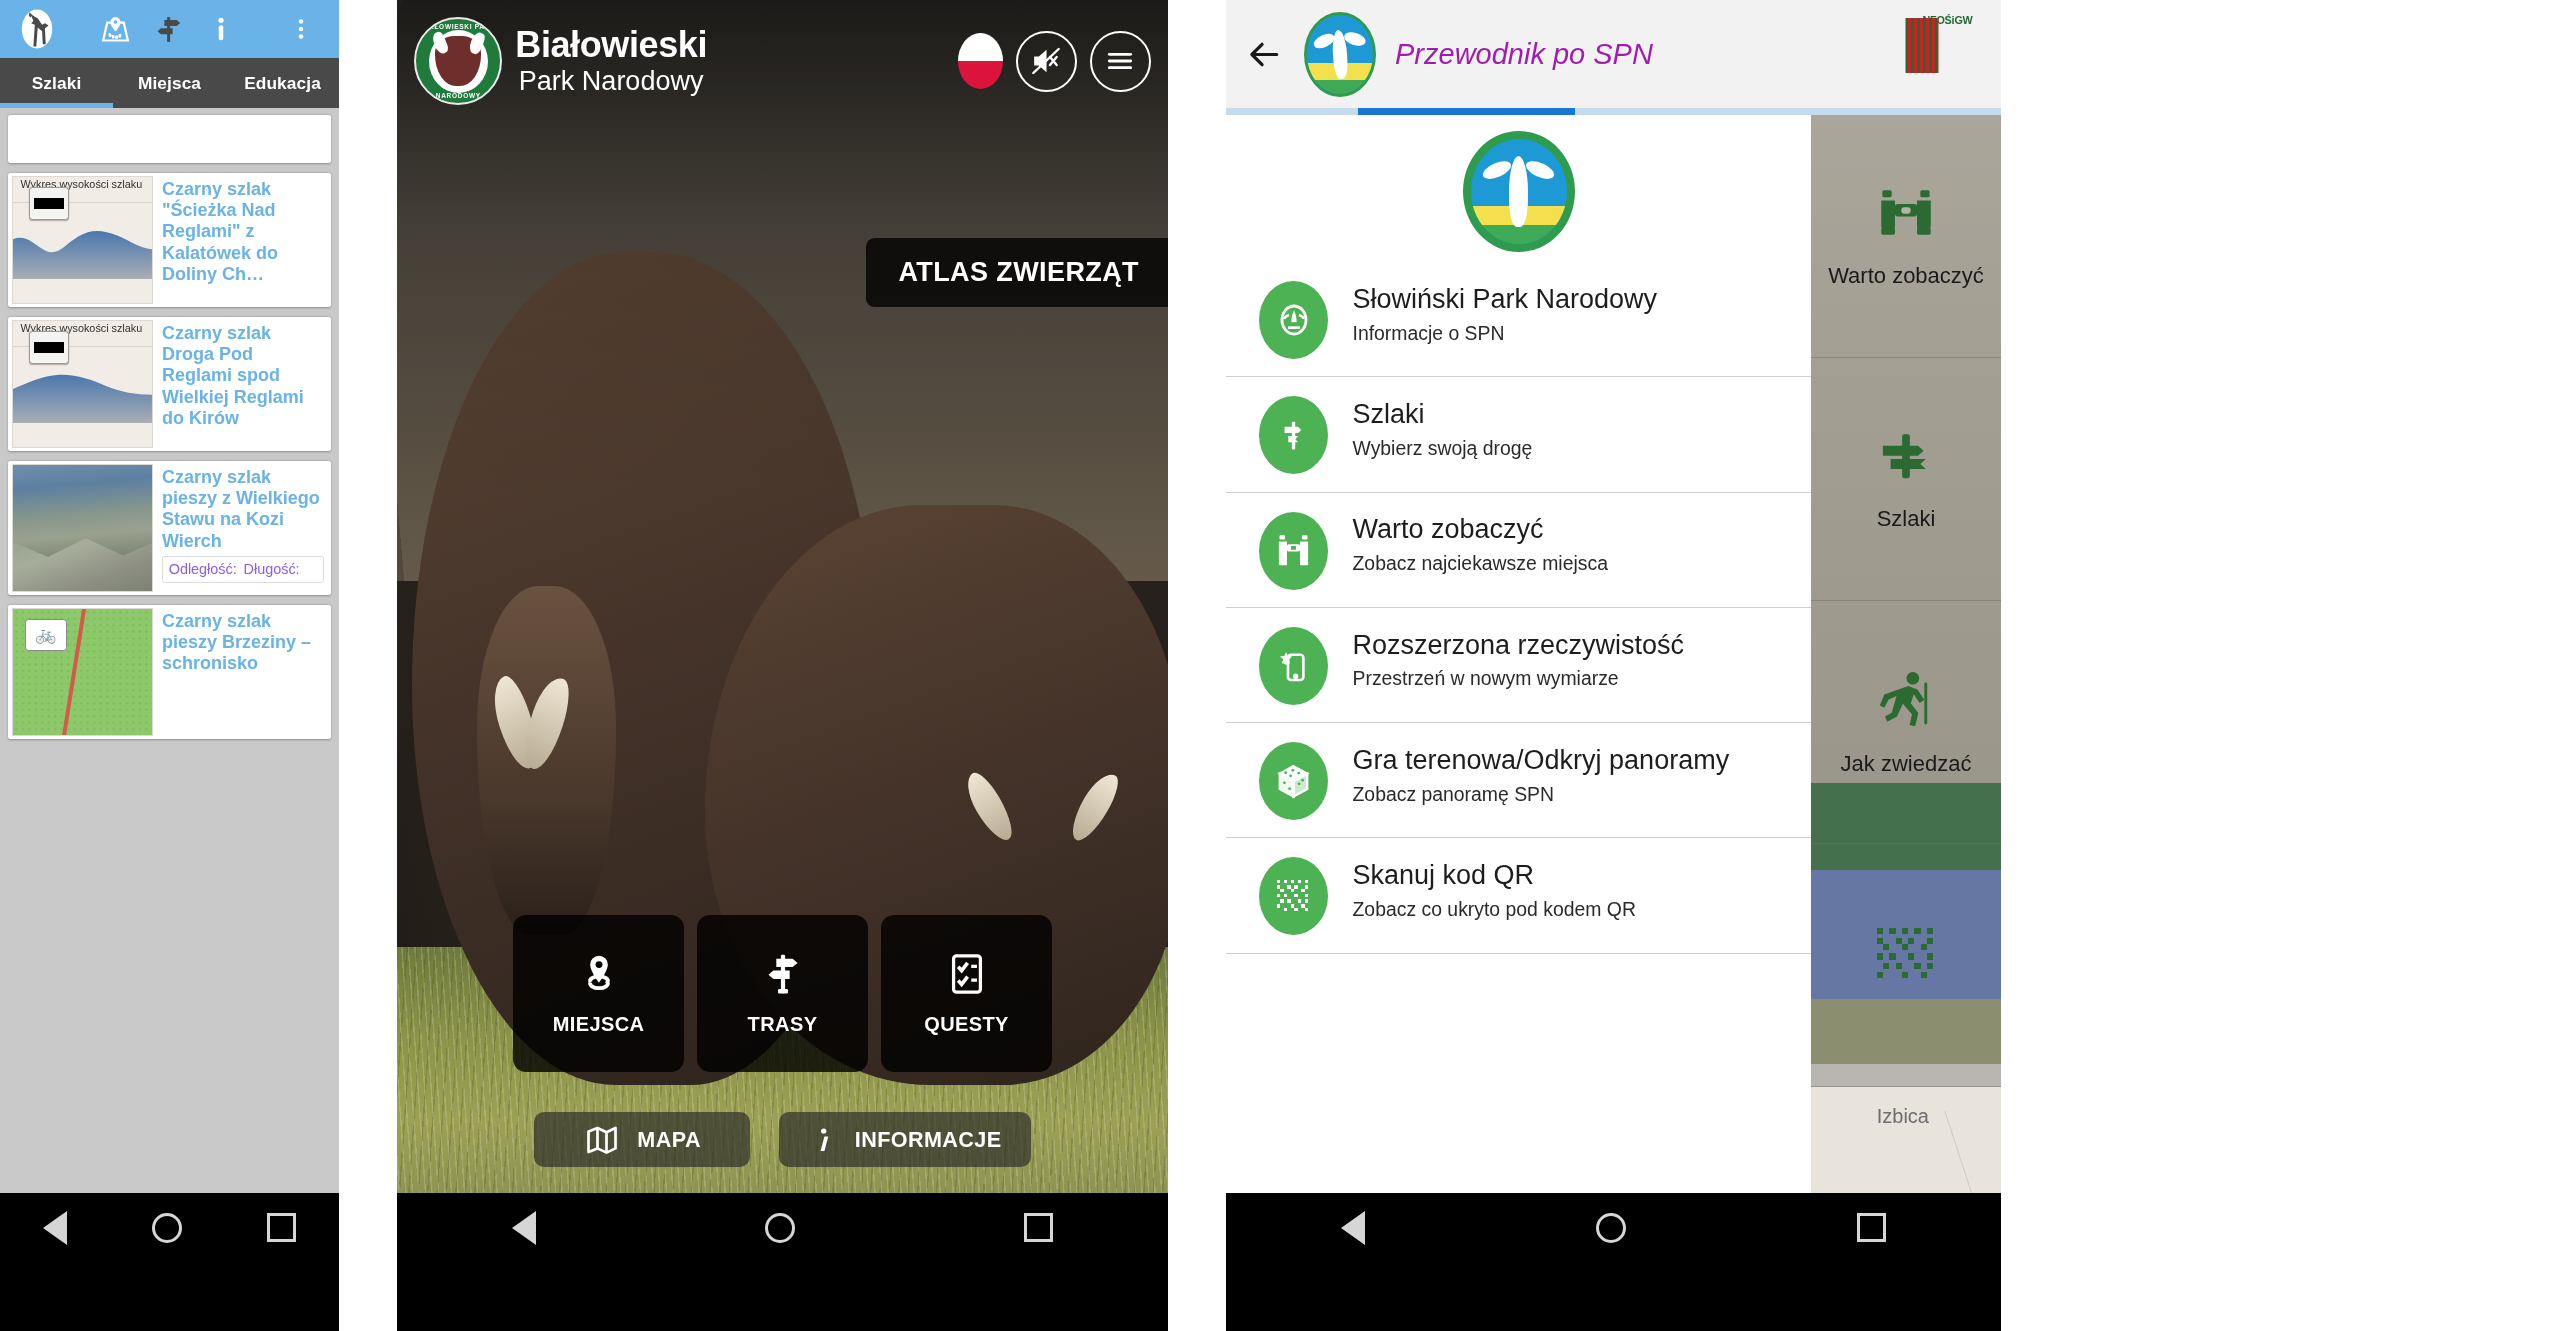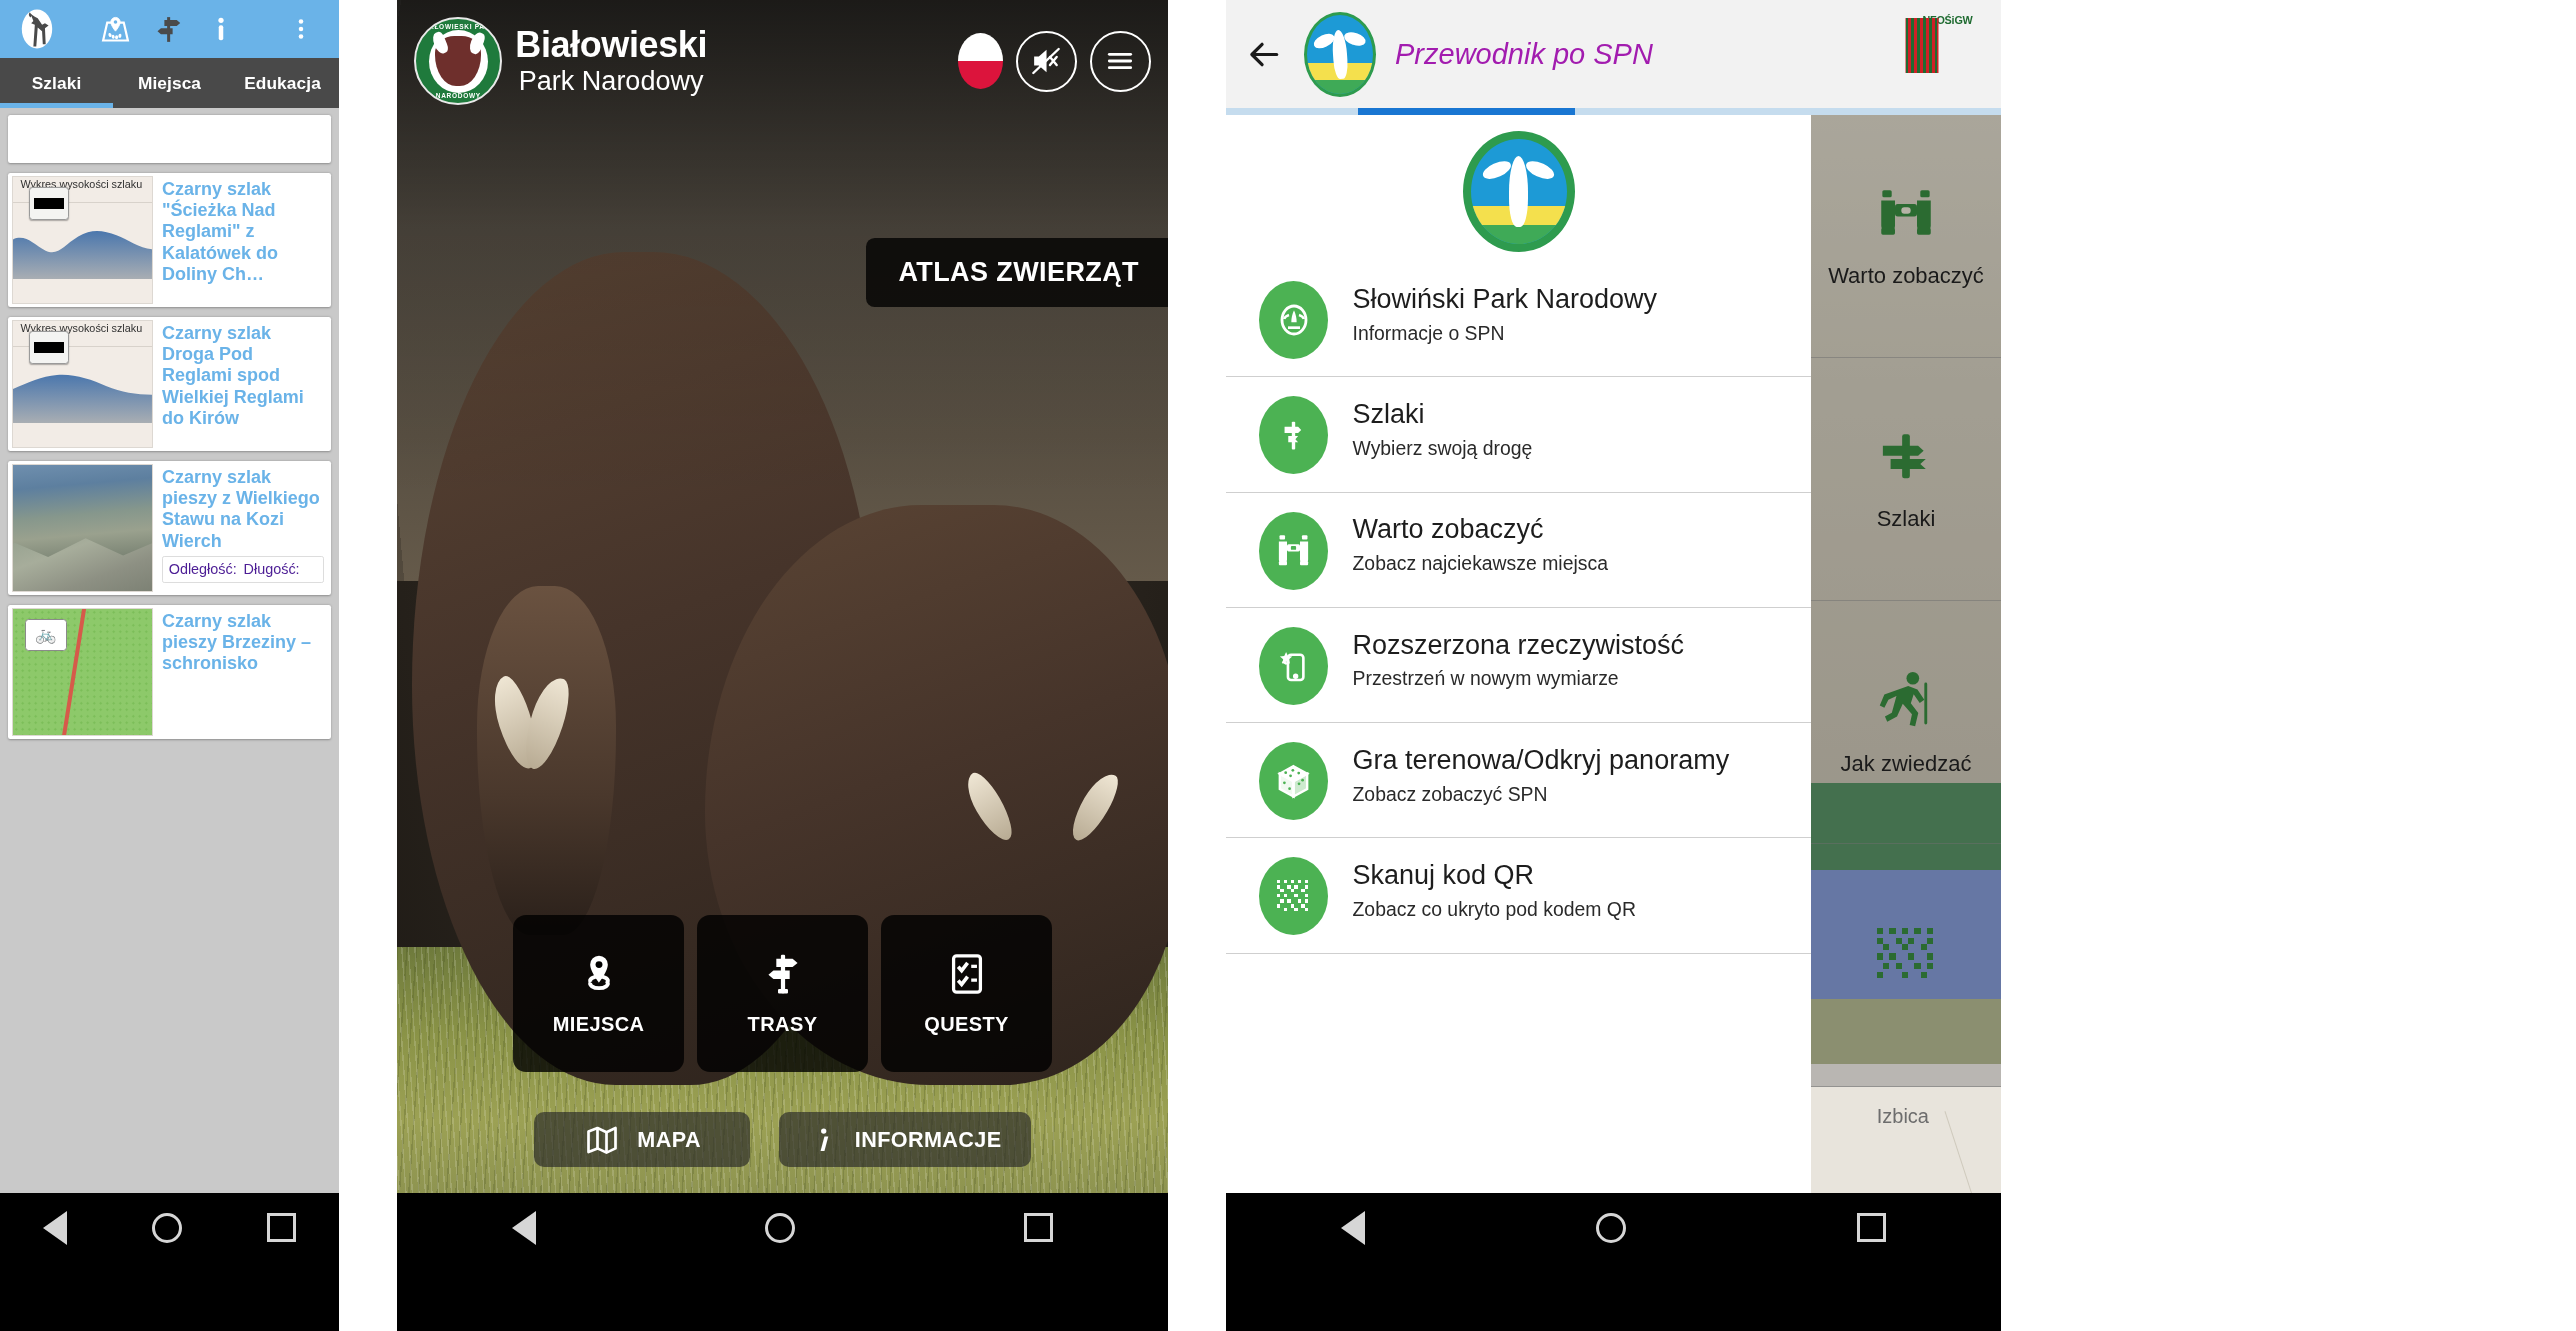--- a/index.html
+++ b/index.html
@@ -173,21 +173,21 @@
     word-break: break-word;
   }
   .p1-stats {
     margin-top: 4.3px;
     border: 0.7px solid #dddddd;
     border-radius: 2.2px;
     display: flex;
     padding: 2.9px 4.3px 3.6px 5.8px;
   }
   .p1-stat { flex: 1 1 0; }
-  .p1-stat .lbl { font-size: 14.4px; color: #4c1d95; line-height: 1.25; }
+  .p1-stat .lbl { font-size: 14.4px; color: #8b5cf6; line-height: 1.25; }
 
   
   #panel2 { width: 771px; margin-left: 58px; }
   #panel2 .screen {
     background:
       radial-gradient(ellipse at 50% 18%, #4a4038 0%, #2e2821 45%, #1d1914 100%);
   }
   .p2-photo { position: absolute; inset: 0; overflow: hidden; }
   .p2-sky {
     position: absolute; left:0; right:0; top:0; height: 46%;
@@ -878,21 +878,21 @@
                     <circle cx="15.2" cy="6.8" r=".85"></circle>
                   <circle cx="6.4" cy="12.8" r=".85"></circle>
                     <circle cx="9.6" cy="16.4" r=".85"></circle>
                   <circle cx="15.4" cy="13.4" r=".85"></circle>
                     <circle cx="17.6" cy="11.2" r=".85"></circle>
                 </g>
               </svg>
             </span>
             <span class="p3-txt">
               <span class="p3-ttl">Gra terenowa/Odkryj panoramy</span>
-              <span class="p3-sub" style="display:block">Zobacz zobaczyć SPN</span>
+              <span class="p3-sub" style="display:block">Zobacz panoramę SPN</span>
             </span>
           </div>
 
           <div class="p3-item">
             <span class="p3-ic">
               <svg width="37" height="37" viewBox="0 0 21 21" fill="#fff" shape-rendering="crispEdges">
                 <rect x="1" y="1" width="2" height="2"></rect>
                   <rect x="5" y="1" width="2" height="2"></rect>
                   <rect x="9" y="1" width="2" height="2"></rect>
                   <rect x="13" y="1" width="2" height="2"></rect>

